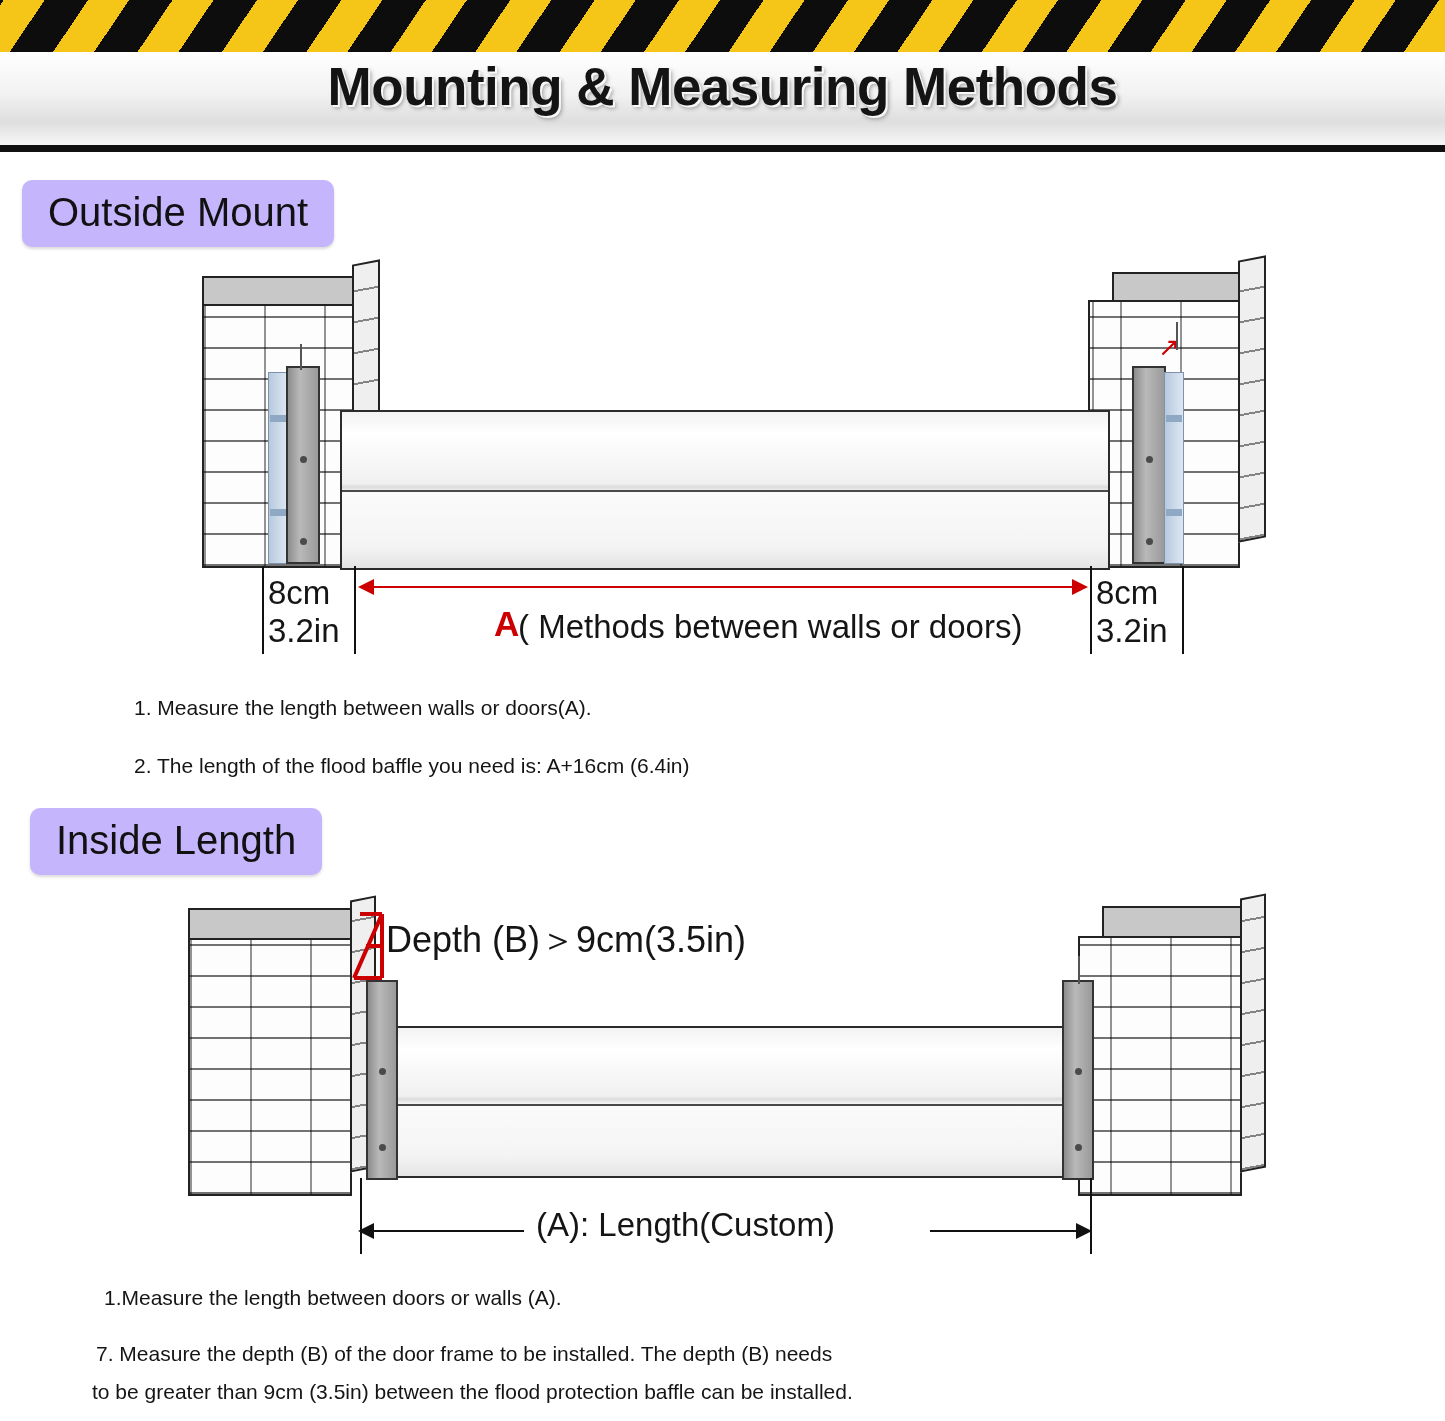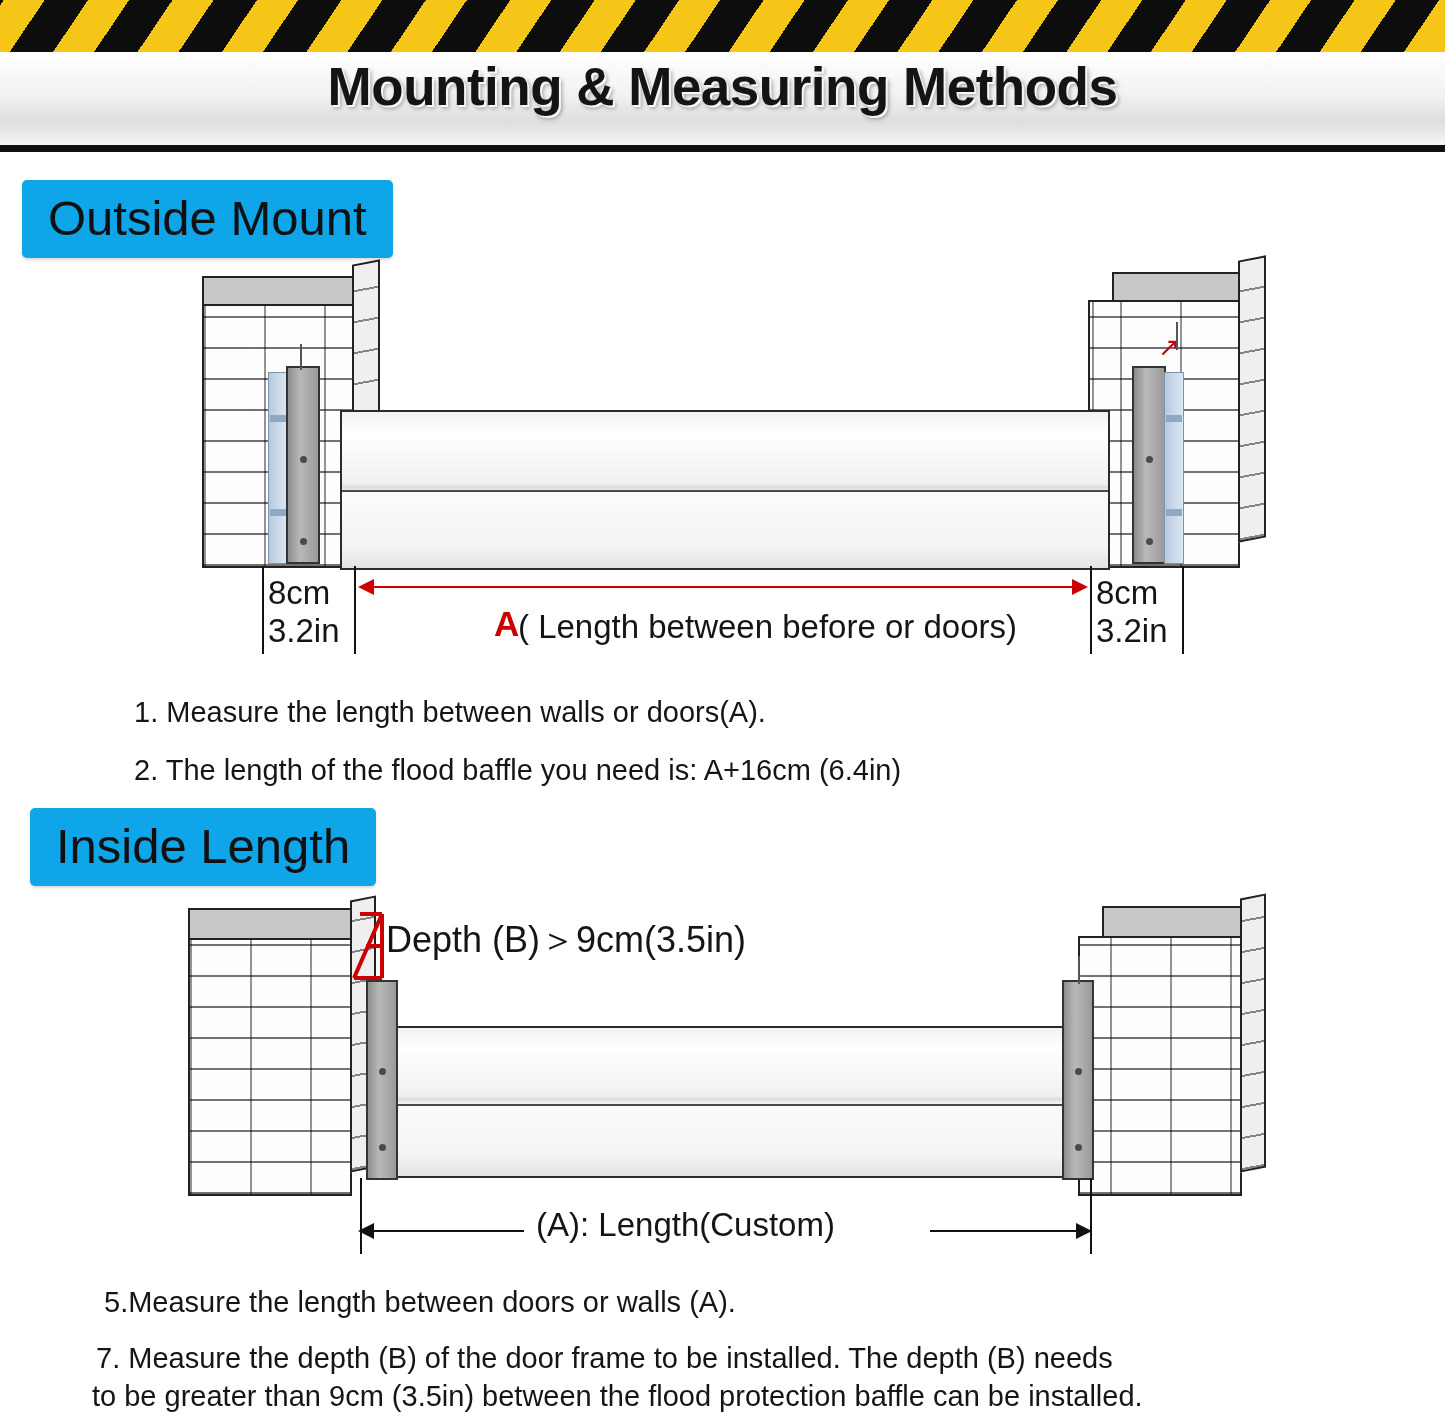--- a/index.html
+++ b/index.html
@@ -46,34 +46,34 @@
     font-size: 53px;
     font-weight: bold;
     letter-spacing: -0.5px;
     color: #141414;
     text-shadow: 2px 2px 0 rgba(255,255,255,0.9), 3px 3px 4px rgba(0,0,0,0.35);
   }
 
   
   .badge {
     position: absolute;
-    background: #0ea5e9;
-    border-radius: 5px;
+    background: #c4b5fd;
+    border-radius: 10px;
     padding: 10px 26px 12px 26px;
-    font-size: 49px;
+    font-size: 40px;
     color: #111;
     box-shadow: 0 2px 3px rgba(0,0,0,0.15);
   }
   #badge-outside { left: 22px; top: 180px; }
   #badge-inside  { left: 30px; top: 808px; }
 
   
   .txt { position: absolute; color: #151515; white-space: pre; }
 
-  .step { font-size: 29px; }
+  .step { font-size: 21px; }
 
   
   .pillar { position: absolute; }
   .pillar .face {
     position: absolute;
     left: 0; top: 0;
     width: 100%;
     height: 100%;
     background-color: #fdfdfd;
     background-image:
@@ -222,21 +222,21 @@
 
 <div class="vline" style="left:1090px; top:566px; height:88px;"></div>
 <div class="vline" style="left:1182px; top:566px; height:88px;"></div>
 <div class="txt" style="left:1096px; top:574px; font-size:33px;">8cm</div>
 <div class="txt" style="left:1096px; top:612px; font-size:33px;">3.2in</div>
 
 <div class="dimline" style="left:372px; top:586px; width:700px;"></div>
 <div class="arrow-l" style="left:358px; top:579px;"></div>
 <div class="arrow-r" style="left:1072px; top:579px;"></div>
 <div class="txt label-A" style="left:494px; top:604px; font-size:35px;">A</div>
-<div class="txt" style="left:518px; top:608px; font-size:33px;">( Length between before or doors)</div>
+<div class="txt" style="left:518px; top:608px; font-size:33px;">( Methods between walls or doors)</div>
 
 <div class="txt step" style="left:134px; top:696px;">1. Measure the length between walls or doors(A).</div>
 <div class="txt step" style="left:134px; top:754px;">2. The length of the flood baffle you need is: A+16cm (6.4in)</div>
 
 <div class="badge" id="badge-inside">Inside Length</div>
 
 <div class="pillar" style="left:188px; top:908px; width:190px; height:288px;">
   <div class="top" style="left:0; top:0; width:164px; height:32px;"></div>
   <div class="face" style="left:0; top:30px; width:164px; height:258px;"></div>
   <div class="side" style="left:162px; top:-10px; width:26px; height:272px; transform: skewY(-11deg);"></div>
@@ -272,15 +272,15 @@
 <div class="txt" style="left:386px; top:916px; font-size:36px;">Depth (B)＞9cm(3.5in)</div>
 
 <div class="vline" style="left:360px; top:1178px; height:76px;"></div>
 <div class="vline" style="left:1090px; top:1178px; height:76px;"></div>
 <div class="dimline black" style="left:372px; top:1230px; width:152px;"></div>
 <div class="arrow-l black" style="left:358px; top:1223px;"></div>
 <div class="dimline black" style="left:930px; top:1230px; width:146px;"></div>
 <div class="arrow-r black" style="left:1076px; top:1223px;"></div>
 <div class="txt" style="left:536px; top:1206px; font-size:33px;">(A): Length(Custom)</div>
 
-<div class="txt step" style="left:104px; top:1286px;">5.Measure the length between doors or walls (A).</div>
+<div class="txt step" style="left:104px; top:1286px;">1.Measure the length between doors or walls (A).</div>
 <div class="txt step" style="left:96px; top:1342px;">7. Measure the depth (B) of the door frame to be installed. The depth (B) needs</div>
 <div class="txt step" style="left:92px; top:1380px;">to be greater than 9cm (3.5in) between the flood protection baffle can be installed.</div>
 
 </body></html>

